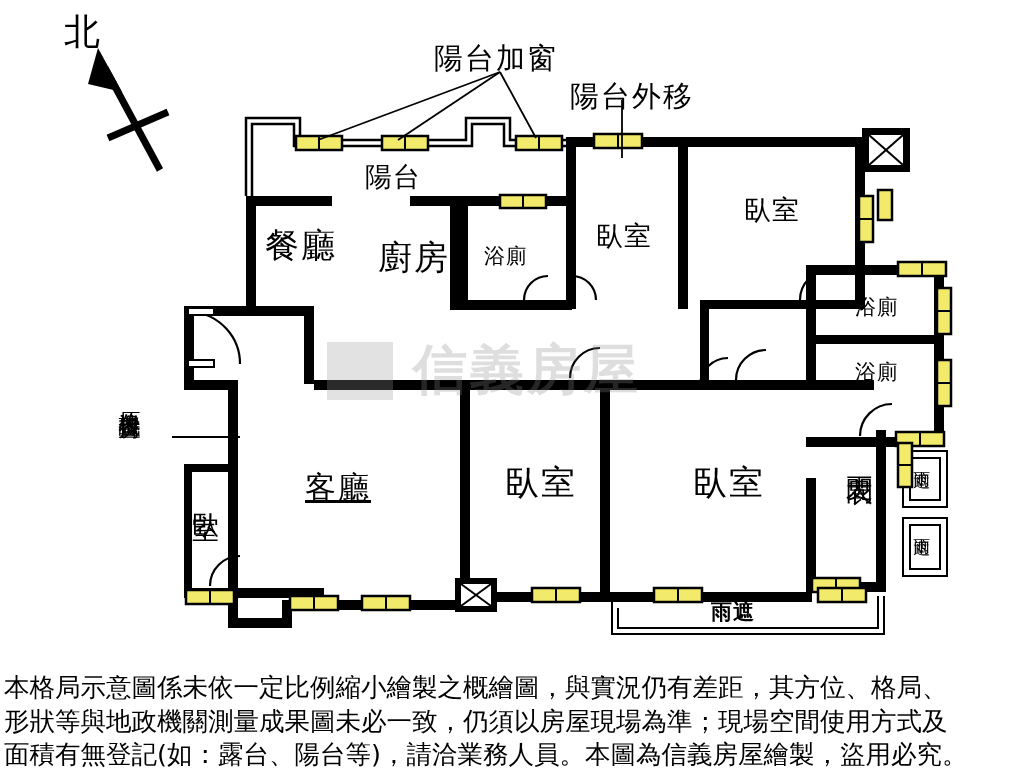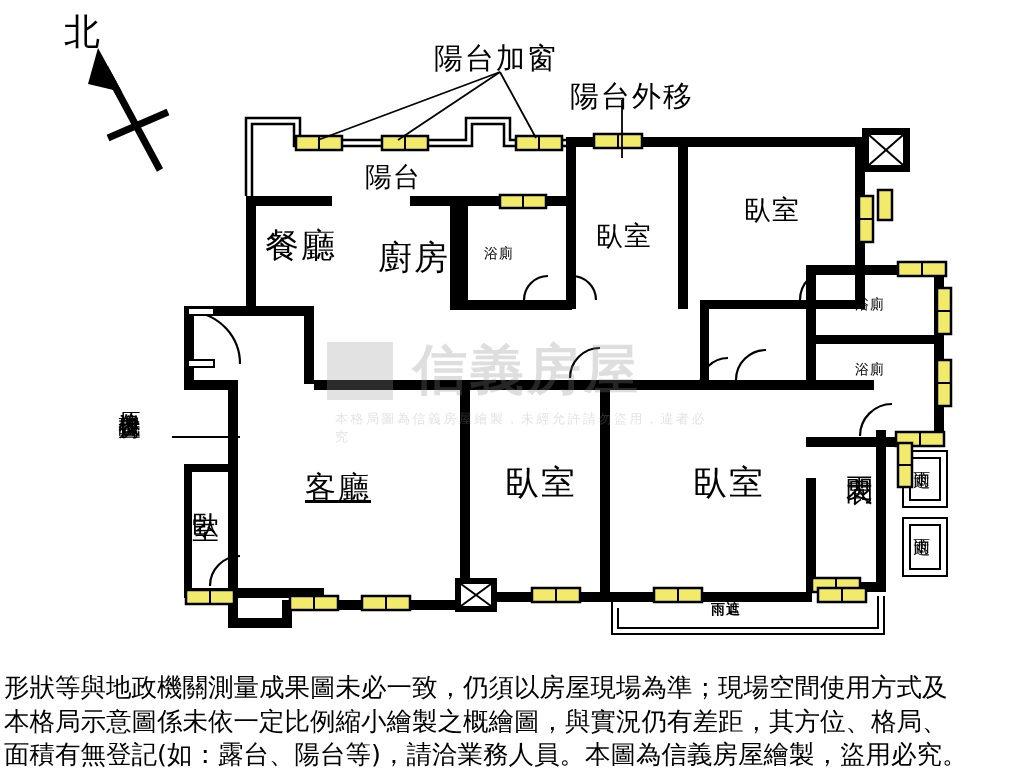--- a/index.html
+++ b/index.html
@@ -5,21 +5,21 @@
   html,body{margin:0;padding:0;background:#ffffff;}
   body{width:1024px;height:768px;position:relative;overflow:hidden;
        font-family:"DejaVu Sans","Liberation Sans",sans-serif;color:#000;}
   .stage{position:absolute;left:0;top:0;width:1024px;height:768px;}
   svg.plan{position:absolute;left:0;top:0;width:1024px;height:768px;display:block;}
 
   
   .lbl{position:absolute;white-space:nowrap;color:#000;line-height:1;}
   .room-lg{font-size:34px;letter-spacing:2px;}
   .room-md{font-size:27px;letter-spacing:1px;}
-  .room-sm{font-size:14px;letter-spacing:1px;}
+  .room-sm{font-size:21px;letter-spacing:1px;}
   .room-xs{font-size:17px;letter-spacing:0px;}
   .anno{font-size:29px;letter-spacing:2px;}
   .vert{writing-mode:vertical-rl;text-orientation:upright;line-height:1.02;}
 
   
   .wm{position:absolute;left:327px;top:338px;width:380px;height:100px;
       opacity:.28;pointer-events:none;}
   .wm-text{position:absolute;left:86px;top:-4px;font-size:54px;color:#8a8a8a;
            letter-spacing:3px;font-weight:bold;}
   .wm-mark{position:absolute;left:0;top:4px;width:66px;height:58px;background:#9a9a9a;}
@@ -228,22 +228,21 @@
 
   <div class="lbl room-xs vert" style="left:913px;top:458px;">雨遮</div>
   <div class="lbl room-xs vert" style="left:913px;top:525px;">雨遮</div>
   <div class="lbl room-sm" style="left:711px;top:602px;font-weight:bold;">雨遮</div>
 
   <div class="lbl room-sm vert" style="left:118px;top:394px;font-size:22px;">原公設機房位置</div>
 
   <div class="wm">
     <div class="wm-mark"></div>
     <div class="wm-text">信義房屋</div>
-    <div class="wm-sub">本格局圖為信義房屋繪製，未經允許請勿盜用，違者必究</div>
   </div>
 
   <div class="footer">
+    <p>本格局示意圖係未依一定比例縮小繪製之概繪圖，與實況仍有差距，其方位、格局、</p>
     <p>形狀等與地政機關測量成果圖未必一致，仍須以房屋現場為準；現場空間使用方式及</p>
-    <p>本格局示意圖係未依一定比例縮小繪製之概繪圖，與實況仍有差距，其方位、格局、</p>
     <p>面積有無登記(如：露台、陽台等)，請洽業務人員。本圖為信義房屋繪製，盜用必究。</p>
   </div>
 
 </div>
 
 </body></html>

